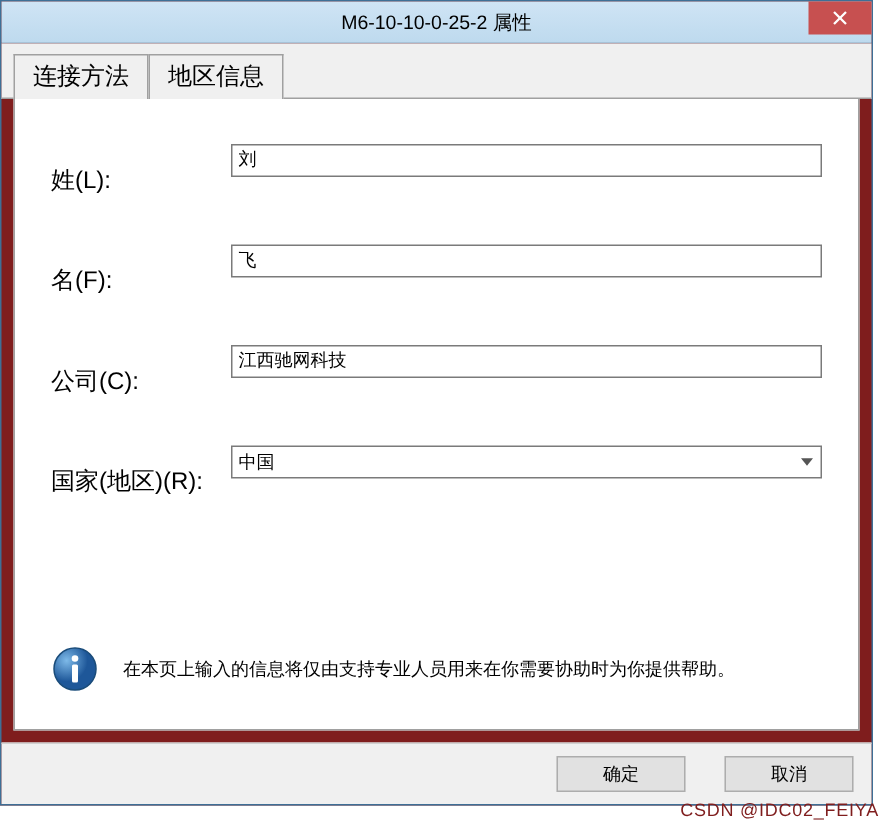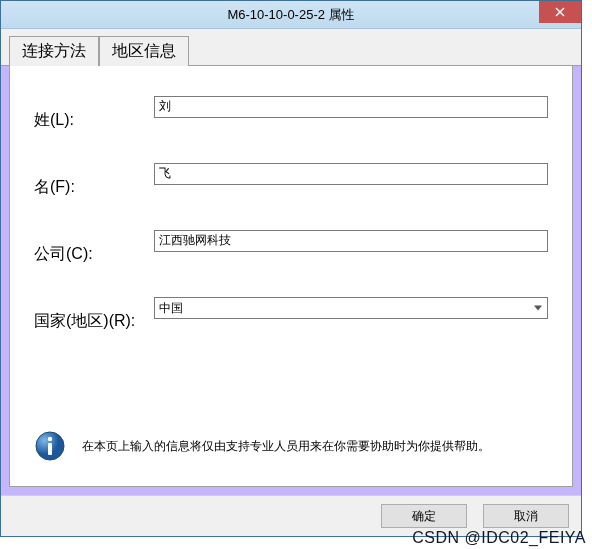--- a/index.html
+++ b/index.html
@@ -1,37 +1,37 @@
 <!DOCTYPE html>
 <html><head>
   <meta charset="utf-8">
   <style>
     * { box-sizing: border-box; margin: 0; padding: 0; font-family: "Microsoft YaHei", "SimSun", sans-serif; }
     body { background: #fff; width: 592px; height: 549px; overflow: hidden; font-size: 12px; }
-    .dialog { width: 582px; height: 537px; border: 1px solid #3e6f96; background: #c4b5fd; display: flex; flex-direction: column; position: relative; }
+    .dialog { width: 582px; height: 537px; border: 1px solid #3e6f96; background: #7f1d1d; display: flex; flex-direction: column; position: relative; }
     .titlebar { height: 28px; background: linear-gradient(#cfe4f5, #bedaee); display: flex; align-items: center; justify-content: center; position: relative; border-bottom: 1px solid #a8c3d8; color: #000; font-size: 13px; }
     .close-btn { position: absolute; right: 0; top: 0; width: 42px; height: 22px; background: #c75050; color: #fff; display: flex; align-items: center; justify-content: center; font-size: 14px; cursor: pointer; }
     .close-btn svg { width: 10px; height: 10px; }
     .tabbar { display: flex; padding: 6px 8px 0 8px; border-bottom: 1px solid #a0a0a0; background: #f0f0f0; position: relative; }
     .tab { padding: 4px 12px; border: 1px solid #a0a0a0; border-bottom: none; background: #f0f0f0; margin-right: 0; cursor: pointer; position: relative; top: 1px; font-size: 16px; }
     .tab.active { background: #fff; border-bottom: 1px solid #fff; z-index: 2; top: 1px; }
     .tabcontent { flex: 1; background: #fff; margin: 0 8px 8px 8px; border: 1px solid #a0a0a0; border-top: none; padding: 16px 24px; display: flex; flex-direction: column; }
     .instruction { font-size: 12px; margin-bottom: 28px; }
     .form-row { display: flex; align-items: center; margin-bottom: 18px; }
     .form-row label { width: 120px; font-size: 16px; margin-top: 28px; }
     .form-row input, .form-row select { flex: 1; height: 22px; border: 1px solid #7a7a7a; padding: 2px 4px; font-size: 12px; background: #fff; }
     .form-row select { appearance: none; background: #fff; padding-right: 28px; }
     .select-wrap { flex: 1; position: relative; display: flex; }
     .select-wrap::after { content: ""; position: absolute; right: 6px; top: 50%; transform: translateY(-50%); border-left: 4px solid transparent; border-right: 4px solid transparent; border-top: 5px solid #555; pointer-events: none; }
     .info-row { display: flex; align-items: center; margin-top: 80px; }
     .info-icon { width: 32px; height: 32px; margin-right: 16px; flex-shrink: 0; }
     .info-text { font-size: 12px; }
-    .button-row { display: flex; justify-content: flex-end; gap: 16px; padding: 8px 12px; background: #f0f0f0; border-top: 1px solid #d0d0d0; }
+    .button-row { display: flex; justify-content: flex-end; gap: 26px; padding: 8px 12px; background: #f0f0f0; border-top: 1px solid #d0d0d0; }
     .button-row button { width: 86px; height: 24px; border: 1px solid #adadad; background: #e1e1e1; cursor: pointer; font-size: 12px; }
-    .watermark { position: absolute; right: 6px; bottom: 2px; color: #0f172a; font-size: 16px; letter-spacing: 0.5px; pointer-events: none; }
+    .watermark { position: absolute; right: 6px; bottom: 2px; color: #7f1d1d; font-size: 12px; letter-spacing: 0.5px; pointer-events: none; }
   </style>
 </head>
 <body>
 
 <div class="dialog">
   <div class="titlebar">
     <span>M6-10-10-0-25-2 属性</span>
     <div class="close-btn">
       <svg viewBox="0 0 10 10">
           <line x1="1" y1="1" x2="9" y2="9" stroke="#fff" stroke-width="1.5"></line>

